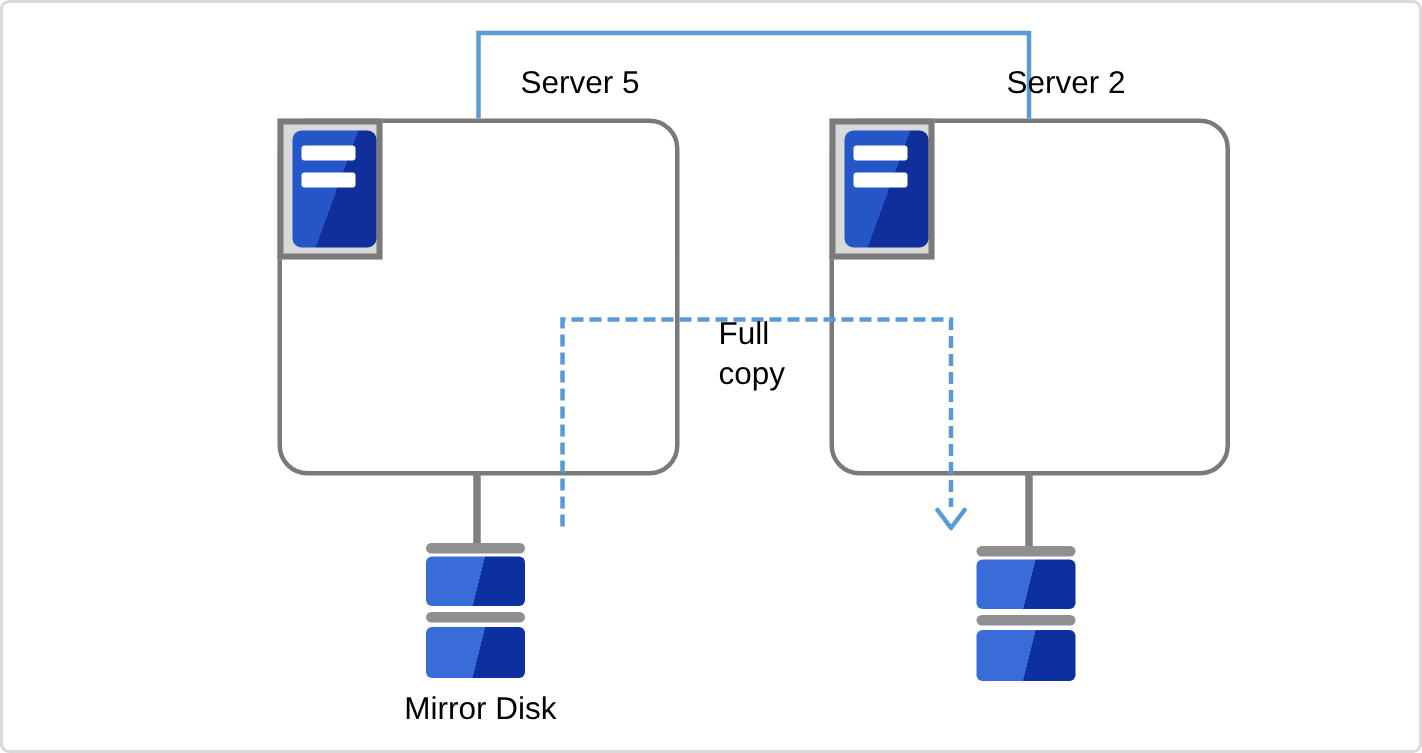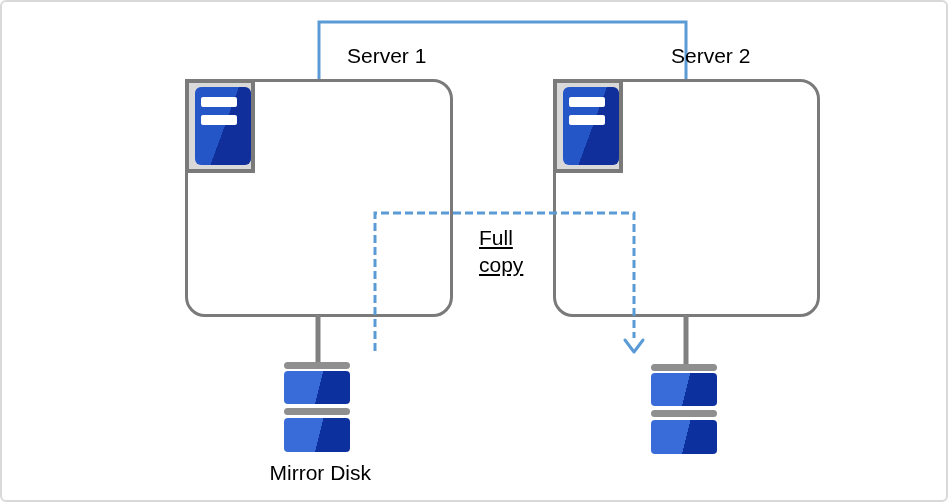--- a/index.html
+++ b/index.html
@@ -84,21 +84,21 @@
 
   .label{
     position:absolute;
     font-size:21px;
     line-height:25px;
     z-index:5;
     white-space:nowrap;
   }
   #server1-label{left:345px;top:41px;}
   #server2-label{left:669px;top:41px;}
-  #full-copy-label{left:477px;top:222px;width:66px;white-space:normal;line-height:27px;text-decoration:underline;}
+  #full-copy-label{left:477px;top:207px;width:66px;white-space:normal;line-height:27px;}
   #mirror-disk-label{left:265px;top:458px;width:104px;text-align:right;}
 </style>
 </head>
 <body>
 
 <div class="canvas">
 
   <svg class="overlay" width="948" height="502" viewBox="0 0 948 502">
     <path class="blue-line" d="M317 77 L317 20 L684 20 L684 77"></path>
     <path class="gray-line" d="M316 313 L316 361"></path>
@@ -129,18 +129,18 @@
     <div class="disk-cap cap2"></div>
     <div class="disk-platter p2"></div>
   </div>
   <div class="disk" id="disk2">
     <div class="disk-cap"></div>
     <div class="disk-platter"></div>
     <div class="disk-cap cap2"></div>
     <div class="disk-platter p2"></div>
   </div>
 
-  <div class="label" id="server1-label">Server 1</div>
+  <div class="label" id="server1-label">Server 5</div>
   <div class="label" id="server2-label">Server 2</div>
   <div class="label" id="full-copy-label">Full copy</div>
   <div class="label" id="mirror-disk-label">Mirror Disk</div>
 
 </div>
 
 </body></html>

